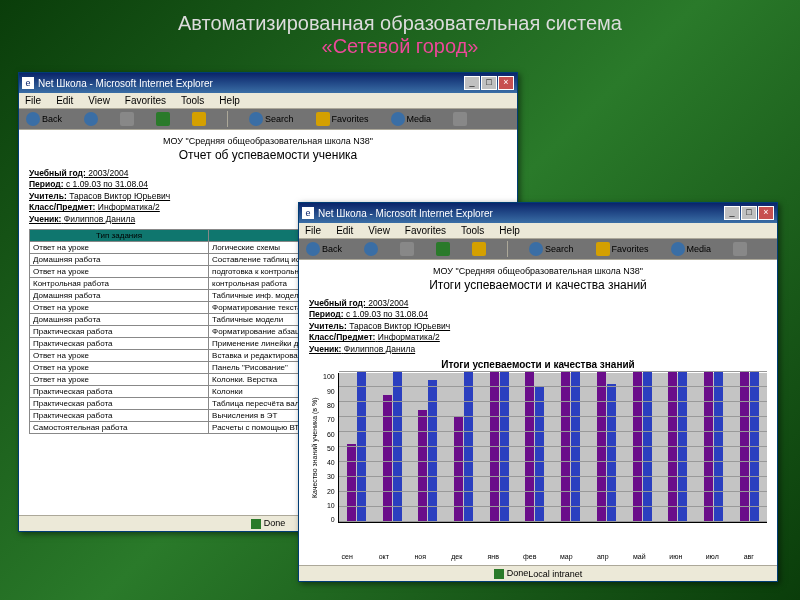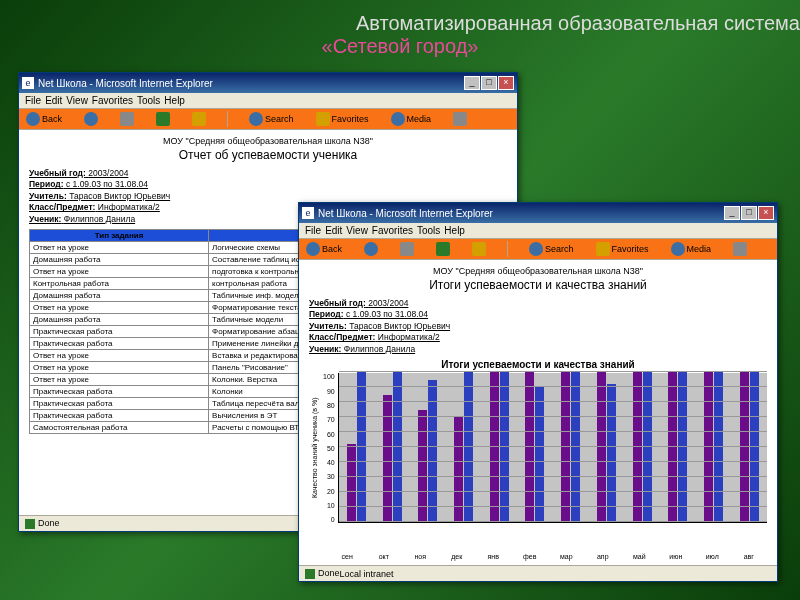--- a/index.html
+++ b/index.html
@@ -3,21 +3,21 @@
 <meta charset="utf-8">
 <style>
   * { box-sizing: border-box; margin: 0; padding: 0; }
   body {
     width: 800px; height: 600px;
     background: linear-gradient(135deg, #0a3d0a 0%, #2a7a2a 50%, #0a3d0a 100%);
     font-family: Tahoma, Arial, sans-serif;
     position: relative;
   }
   .slide-title { text-align: center; padding: 12px 0 4px; }
-  .slide-title .line1 { color: #dcdcdc; font-size: 20px; font-weight: normal; text-align: right; }
+  .slide-title .line1 { color: #dcdcdc; font-size: 20px; font-weight: normal; }
   .slide-title .line2 { color: #ec4899; font-size: 20px; font-weight: normal; }
 
   .ie-window {
     position: absolute;
     background: #ece9d8;
     border: 1px solid #003c74;
     box-shadow: 2px 2px 6px rgba(0,0,0,0.5);
     display: flex; flex-direction: column;
   }
   .win1 { left: 18px; top: 72px; width: 500px; height: 460px; }
@@ -27,42 +27,42 @@
     height: 20px; display: flex; align-items: center;
     background: linear-gradient(#0a246a, #3a6ea5);
     color: #fff; font-size: 10px; padding: 0 3px;
   }
   .titlebar .ie-icon { width: 12px; height: 12px; background:#fff; margin-right:4px; font-size:9px; display:flex;align-items:center;justify-content:center;color:#0a246a;}
   .titlebar .t-text { flex: 1; }
   .win-btns { display: flex; gap: 1px; }
   .win-btn { width: 16px; height: 14px; background: #c0c0c0; border: 1px solid #fff; font-size: 9px; text-align: center; line-height: 11px; color:#000;}
   .win-btn.close { background: #c75050; color:#fff; }
 
-  .menubar { display: flex; gap: 4px; font-size: 10px; padding: 2px 6px; background:#ece9d8; border-bottom:1px solid #aca899;}
+  .menubar { display: flex; gap: 15px; font-size: 10px; padding: 2px 6px; background:#ece9d8; border-bottom:1px solid #aca899;}
   .menubar span { cursor: default; }
 
-  .toolbar { display: flex; align-items: center; gap: 16px; font-size: 9px; padding: 2px 4px; background:#f97316; border-bottom:1px solid #aca899;}
+  .toolbar { display: flex; align-items: center; gap: 16px; font-size: 9px; padding: 2px 4px; background:#737373; border-bottom:1px solid #aca899;}
   .tbtn { display:flex; align-items:center; gap:2px; padding:1px 3px; }
   .tbtn .ico { width:14px; height:14px; border-radius:50%; background:#3a6ea5; display:inline-block;}
   .tbtn .ico.g { background:#2a7a2a; border-radius:2px;}
   .tbtn .ico.y { background:#d4a000; border-radius:2px;}
   .tbtn .ico.s { background:#888; border-radius:2px;}
   .sep { width:1px; height:16px; background:#aca899; margin:0 2px;}
 
   .content { flex:1; background:#fff; overflow:hidden; font-size:9px; color:#000; padding:6px 10px; position:relative;}
   .school { text-align:center; font-size:9px; margin-bottom:2px;}
   .report-title { text-align:center; font-size:12px; margin-bottom:6px;}
   .meta { font-size:8.5px; line-height:1.35; margin-bottom:4px;text-decoration:underline;}
   .meta b { font-weight:bold; }
   .section-head { font-size:10px; font-weight:bold; margin:2px 0;}
   table.journal { border-collapse: collapse; width:100%; font-size:8px;}
   table.journal th, table.journal td { border:1px solid #888; padding:1px 3px; text-align:left;}
-  table.journal th { text-align:center; font-weight:bold; background:#1d4ed8;}
-
-  .statusbar { height:16px; background:#ece9d8; border-top:1px solid #aca899; font-size:9px; display:flex; align-items:center; padding:0 6px; justify-content:flex-start;}
+  table.journal th { text-align:center; font-weight:normal; background:#0f766e;}
+
+  .statusbar { height:16px; background:#ece9d8; border-top:1px solid #aca899; font-size:9px; display:flex; align-items:center; padding:0 6px; justify-content:center;}
   .statusbar .sico { width:10px; height:10px; background:#2a7a2a; display:inline-block; margin-right:3px; vertical-align:middle;}
 
   
   .chart-wrap { margin-top:4px; }
   .chart-title { text-align:center; font-weight:bold; font-size:10px; margin-bottom:3px;}
   .chart-area { display:flex; height:180px; }
   .yaxis { display:flex; flex-direction:column; justify-content:space-between; font-size:7px; text-align:right; padding:0 3px; height:150px;}
   .ylab-rot { writing-mode: vertical-rl; transform: rotate(180deg); font-size:7px; text-align:center; padding:0 2px; height:150px;}
   .plot { flex:1; position:relative; height:150px; border-left:1px solid #000; border-bottom:1px solid #000; background:#c4c4c4;}
   .gridline { position:absolute; left:0; right:0; border-top:1px solid #999; }

